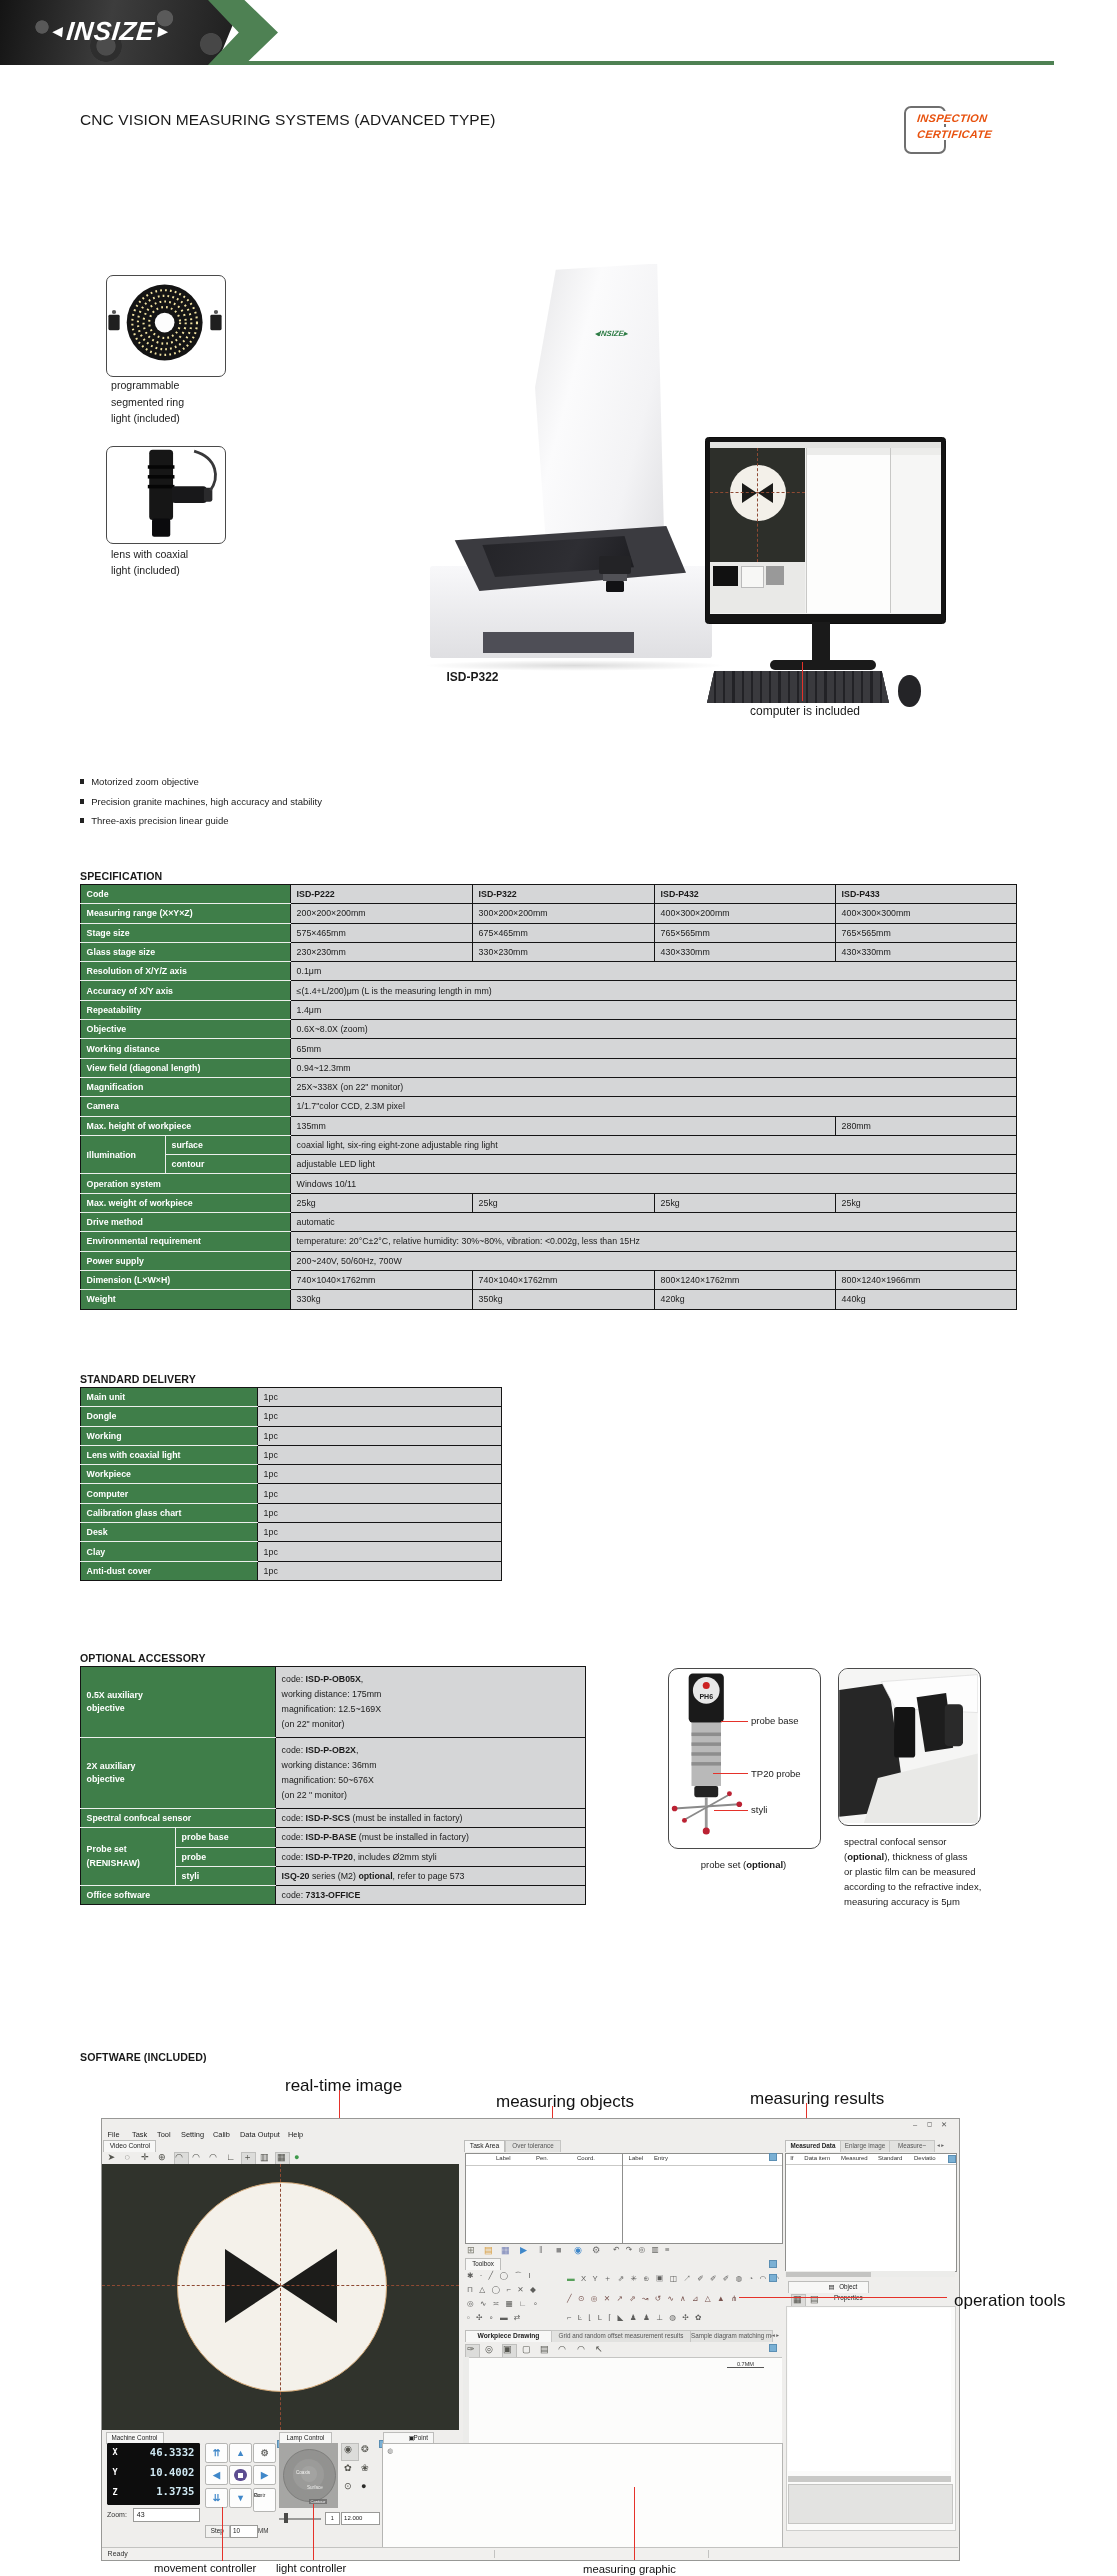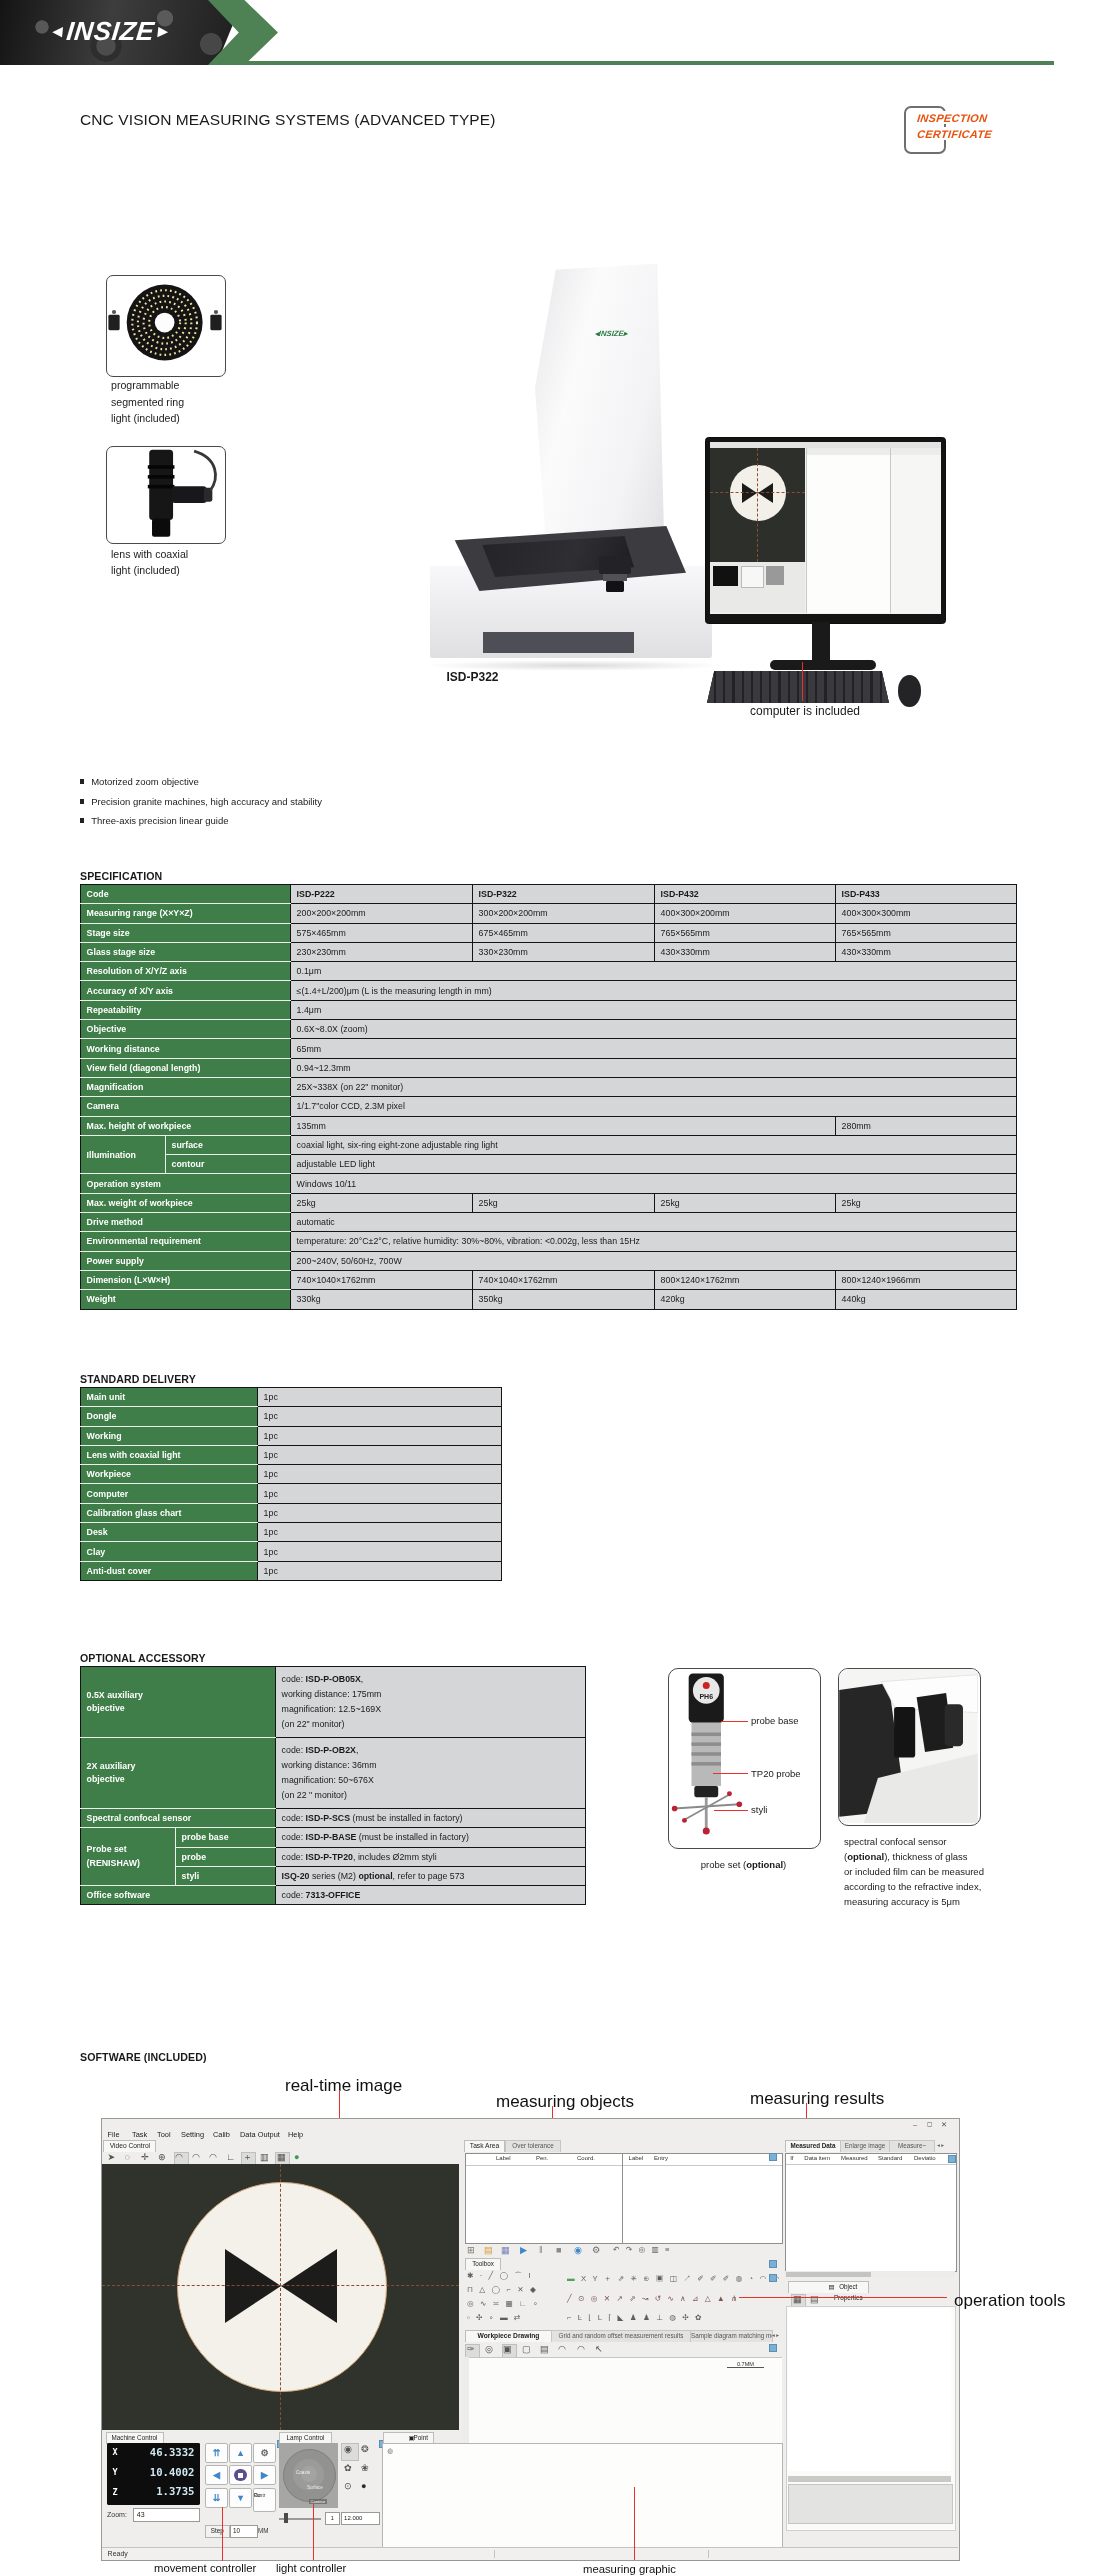--- a/index.html
+++ b/index.html
@@ -437,21 +437,21 @@
       <polygon points="60,18 197,8 197,62 80,56" fill="#fdfdfd" stroke="#ddd"></polygon>
       <rect x="78" y="54" width="30" height="72" rx="4" fill="#141414"></rect>
       <polygon points="110,40 152,34 162,112 122,118" fill="#1d1d1d"></polygon>
       <rect x="150" y="50" width="26" height="60" rx="6" fill="#2a2a2a"></rect>
       <polygon points="55,155 197,120 197,219 35,219" fill="#e9e9e7"></polygon>
     </svg>
   </div>
   <div class="abs" style="left:844px;top:1834px;font-size:9.5px;line-height:15px">
     <div>spectral confocal sensor</div>
     <div><span>(</span><b>optional</b><span>), thickness of glass</span></div>
-    <div>or included film can be measured</div>
+    <div>or plastic film can be measured</div>
     <div>according to the refractive index,</div>
     <div>measuring accuracy is 5μm</div>
   </div>
 
   <div class="abs h1" style="left:80px;top:2051px">SOFTWARE (INCLUDED)</div>
 
   <div class="annl ctr" style="left:285px;top:2076px;width:113px">real-time image</div>
   <div class="annl ctr" style="left:496px;top:2092px;width:113px">measuring objects</div>
   <div class="annl ctr" style="left:750px;top:2089px;width:113px">measuring results</div>
   <div class="redline" style="left:339px;top:2090px;width:1.4px;height:128px"></div>

